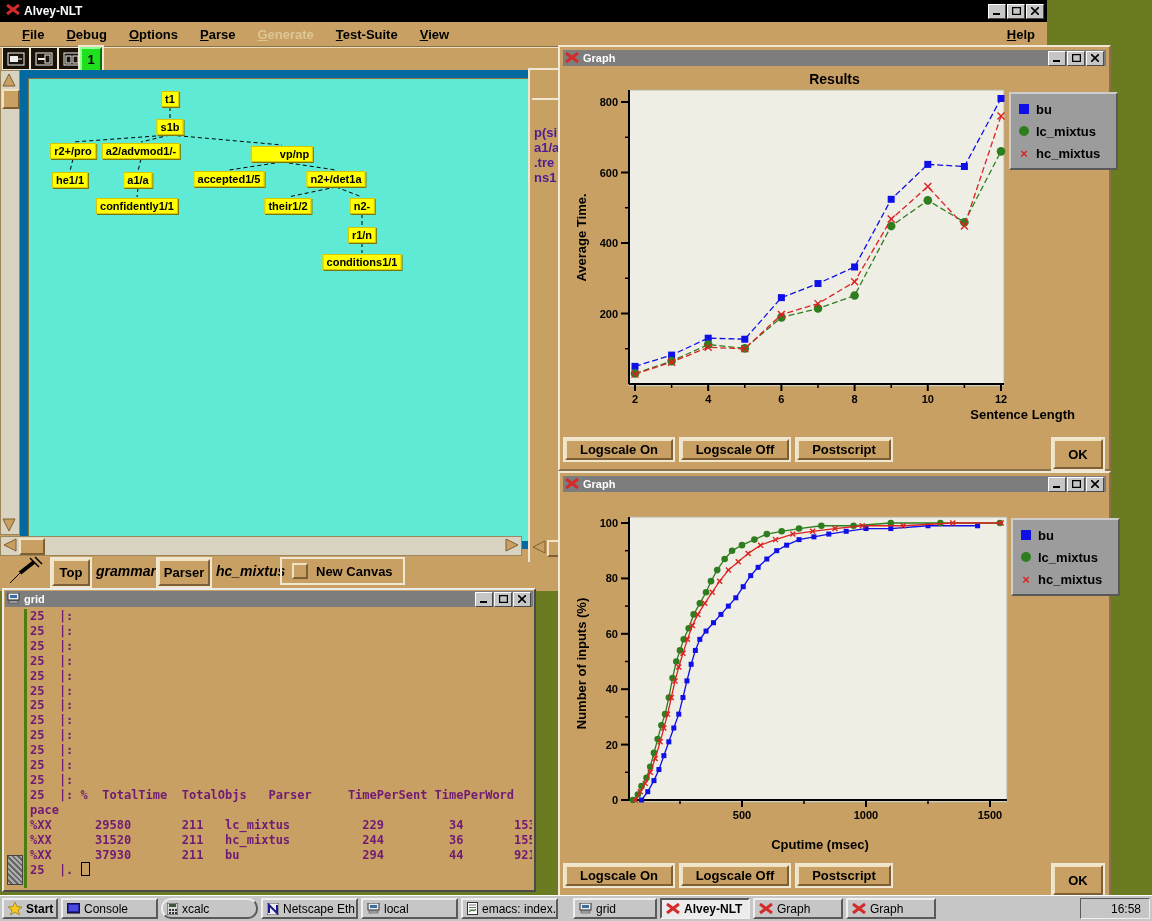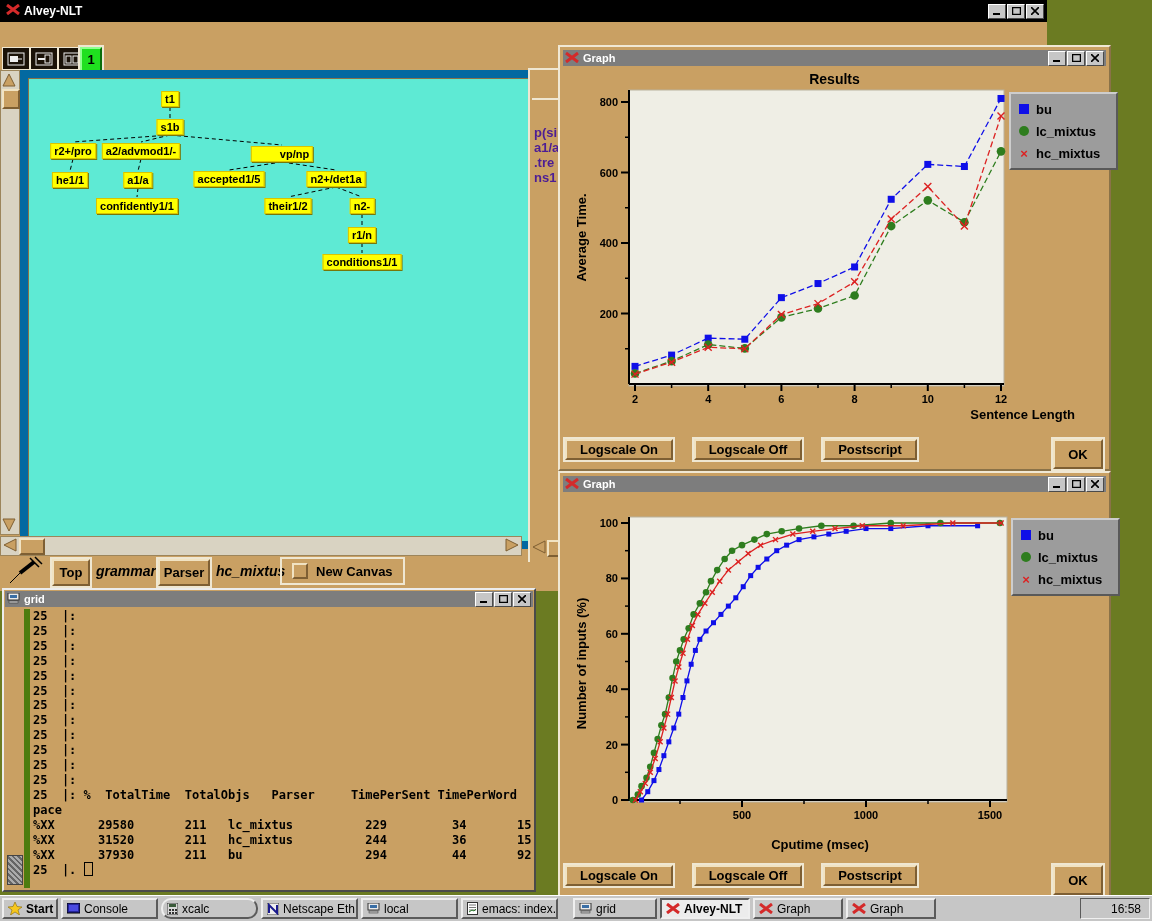--- a/index.html
+++ b/index.html
@@ -49,28 +49,28 @@
                   border-color:#F1E3C2 #7E5F33 #7E5F33 #F1E3C2;margin-right:8px;}
   
   #sliver-window{position:absolute;left:528px;top:68px;width:30px;height:492px;background:#C9A063;
                  border-left:2px solid #EFE7D2;border-top:2px solid #EFE7D2;overflow:hidden;}
   #sliver-text{position:absolute;left:4px;top:55px;font-weight:bold;font-size:13px;line-height:15px;color:#4c1d95;}
   
   #grid-window{left:2px;top:588px;width:530px;height:300px;border:2px solid;
                border-color:#ECECEC #4a4a4a #4a4a4a #ECECEC;}
   #grid-text{position:absolute;left:20px;top:19px;right:2px;bottom:2px;overflow:hidden;
              font-family:"DejaVu Sans Mono",monospace;font-weight:bold;font-size:12px;
-             line-height:14.9px;color:#000000;white-space:pre;border-left:6px solid #4d7c0f;padding-left:3px;}
+             line-height:14.9px;color:#701a75;white-space:pre;border-left:3px solid #4d7c0f;padding-left:3px;}
   #grid-vscroll{position:absolute;left:3px;top:19px;width:14px;bottom:3px;background:#C9A063;}
   #grid-vthumb{position:absolute;left:0;bottom:2px;width:14px;height:28px;
                background:repeating-linear-gradient(45deg,#aaa 0 2px,#666 2px 4px);border:1px solid #444;}
   .cursor-box{display:inline-block;width:7px;height:12px;border:1px solid #000;vertical-align:-2px;}
   
   .graph-win{width:549px;height:424px;}
-  .gbtn-row{position:absolute;left:5px;top:392px;height:21px;display:flex;gap:13px;}
+  .gbtn-row{position:absolute;left:5px;top:392px;height:21px;display:flex;}
   .gbtn{position:relative;background:#C9A063;border:2px solid;border-color:#F1E3C2 #7E5F33 #7E5F33 #F1E3C2;
         box-shadow:0 0 0 2px #EFE7D2;color:#000;font-weight:bold;font-size:13px;
         display:flex;align-items:center;justify-content:center;margin-right:8px;}
   .ok-btn{position:absolute;top:392px;right:6px;width:46px;height:26px;}
   
   #taskbar{position:absolute;left:0;top:895px;width:100%;height:26px;background:#C6C6C6;
            border-top:1px solid #FFF;display:flex;align-items:center;padding:0 2px;box-sizing:border-box;}
   .task-item{height:21px;background:#C6C6C6;border:2px solid;border-color:#EFEFEF #5a5a5a #5a5a5a #EFEFEF;
              display:flex;align-items:center;font-size:12px;color:#000;margin-right:3px;
              padding:0 4px;box-sizing:border-box;overflow:hidden;white-space:nowrap;text-align:right;}
@@ -102,20 +102,32 @@
             <svg width="9" height="8">
               <rect x="0.5" y="0.5" width="8" height="7" fill="none" stroke="#000" stroke-width="1.5"></rect>
             </svg>
           </span>
         <span class="cap">
             <svg width="8" height="8">
               <path d="M0 0 L8 8 M8 0 L0 8" stroke="#000" stroke-width="1.6"></path>
             </svg>
           </span>
       </span>
+    </div>
+    <div id="menubar">
+      <span id="menu-items" style="display:flex;">
+          <span class="menu-item"><u>F</u>ile</span>
+          <span class="menu-item"><u>D</u>ebug</span>
+          <span class="menu-item"><u>O</u>ptions</span>
+          <span class="menu-item"><u>P</u>arse</span>
+          <span class="menu-item disabled"><u>G</u>enerate</span>
+          <span class="menu-item"><u>T</u>est-Suite</span>
+          <span class="menu-item"><u>V</u>iew</span>
+        </span>
+      <span id="menu-help" class="menu-item"><u>H</u>elp</span>
     </div>
 
     <span class="tb-ico" style="left:2px;">
         <svg width="18" height="14">
           <rect x="1" y="1" width="16" height="12" fill="none" stroke="#EEE"></rect>
           <rect x="3" y="4" width="8" height="6" fill="#EEE"></rect>
           <line x1="11" y1="7" x2="15" y2="7" stroke="#EEE"></line>
         </svg>
       </span>
     <span class="tb-ico" style="left:30px;">

